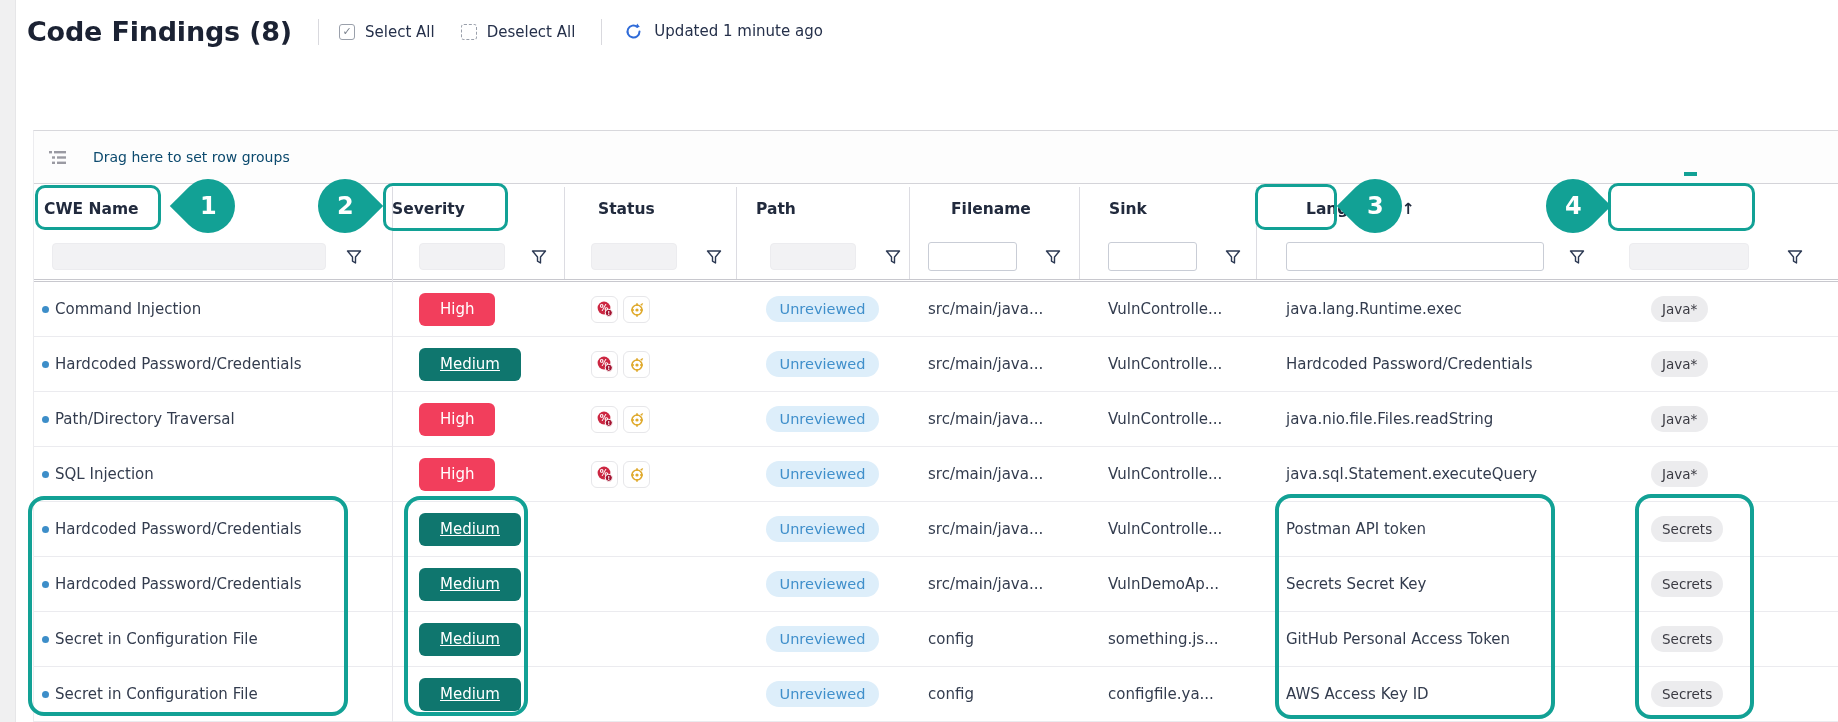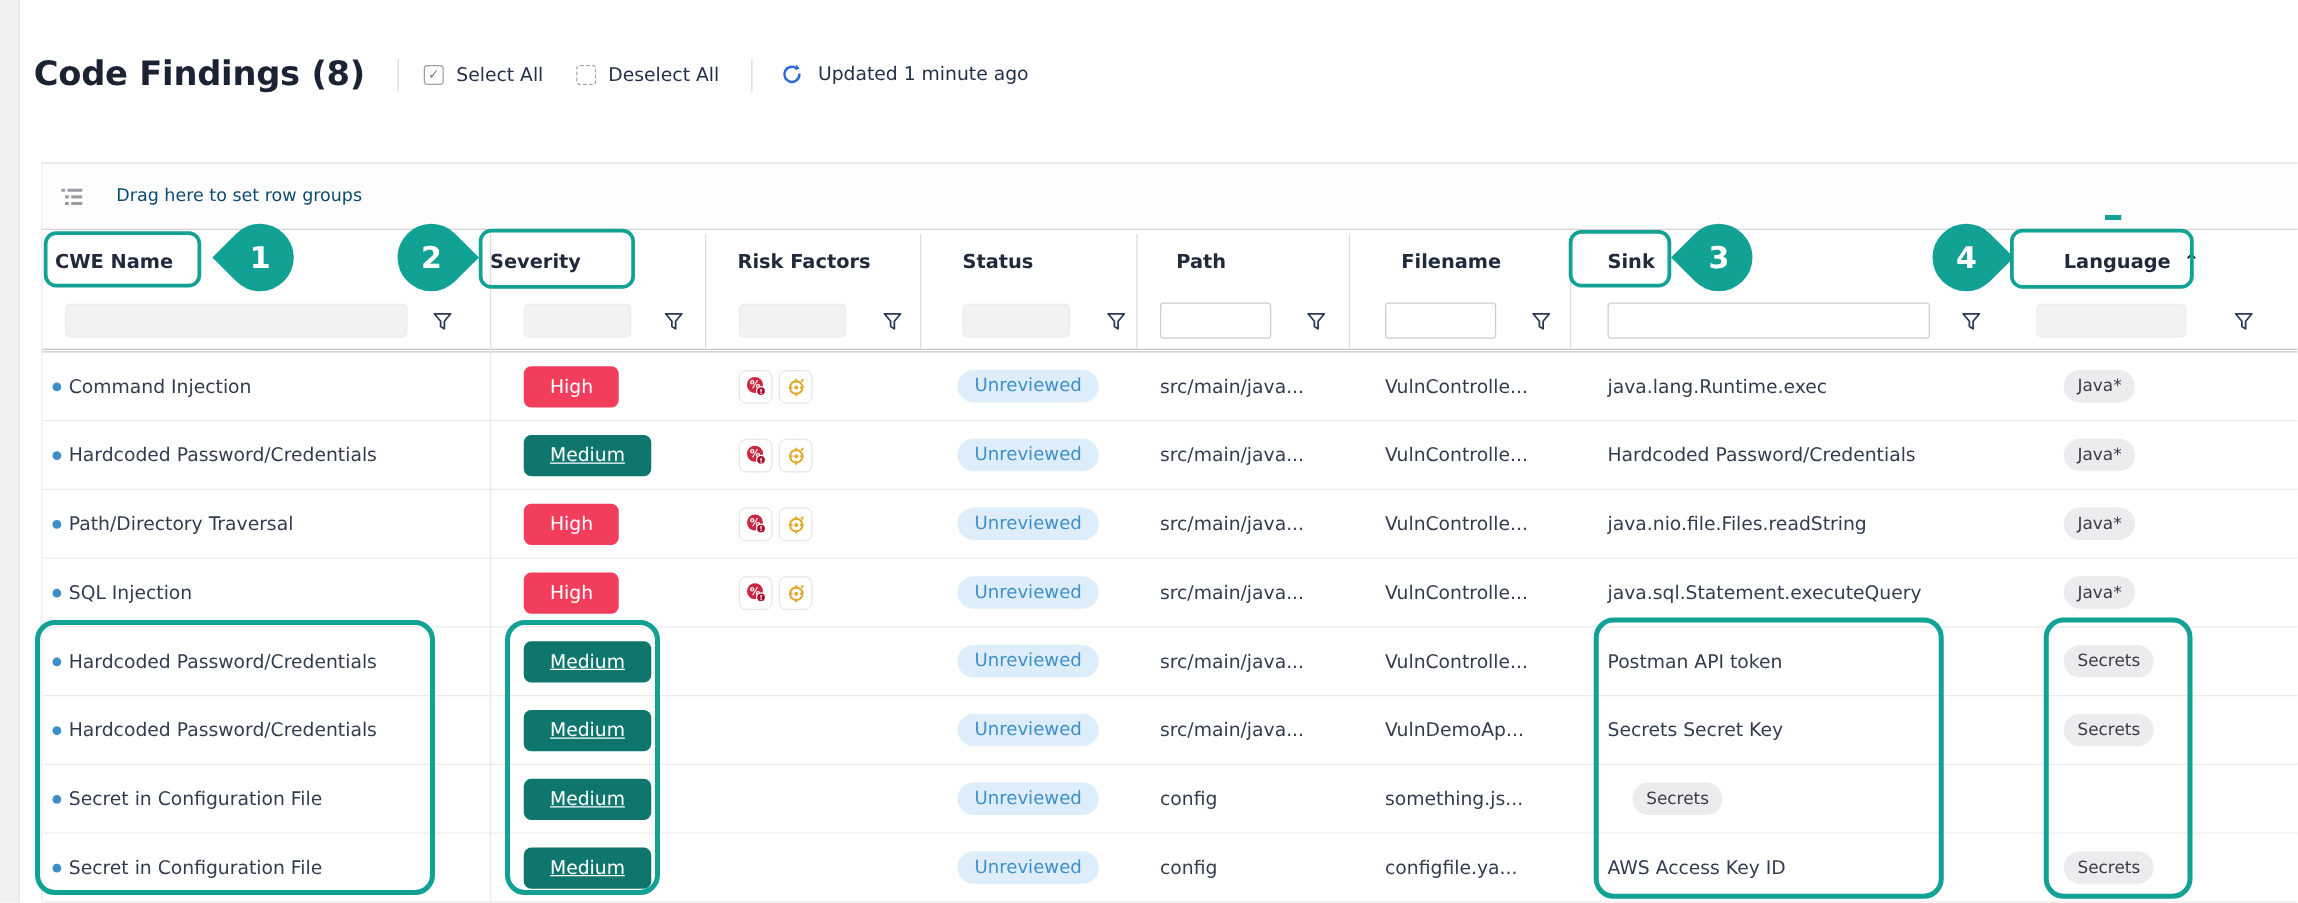--- a/index.html
+++ b/index.html
@@ -1,21 +1,21 @@
 <!DOCTYPE html>
 <html><head>
 <meta charset="utf-8">
 <style>
   * { margin:0; padding:0; box-sizing:border-box; }
   html,body { width:1838px; height:722px; overflow:hidden; background:#fff;
     font-family:"DejaVu Sans","Liberation Sans",sans-serif; color:#333a47; }
   .left-strip { position:absolute; left:0; top:0; width:16px; height:722px; background:#f0f0f1; border-right:1px solid #e6e6e8; }
 
   
-  .page-header { position:absolute; left:27px; top:44px; display:flex; align-items:center; }
+  .page-header { position:absolute; left:27px; top:16px; display:flex; align-items:center; }
   .page-title { font-size:27px; font-weight:600; color:#1b2233; letter-spacing:-0.2px; }
   .tb-divider { width:1px; height:26px; background:#d9d9de; margin:0 20px 0 26px; }
   .tb-btn { display:flex; align-items:center; gap:10px; font-size:15px; color:#25304a; cursor:pointer; margin-right:26px; }
   .cb-box { width:16px; height:16px; border:1.5px solid #9aa0ab; border-radius:3px; display:flex; align-items:center; justify-content:center; font-size:11px; color:#79808c; }
   .cb-dashed { width:16px; height:16px; border:1.5px dashed #9aa0ab; border-radius:3px; }
   .updated { display:flex; align-items:flex-start; gap:11px; font-size:15px; color:#25304a; }
 
   
   .grid-wrap { position:absolute; left:33px; top:130px; width:1805px; height:592px; border-top:1px solid #d8d8dc; border-left:1px solid #ececef; background:#fff; }
   .drag-band { height:53px; display:flex; align-items:center; padding-left:15px; gap:27px; background:#fdfdfd; color:#0c4a6e; font-size:14px; border-bottom:1px solid #d4d4d9; }
@@ -47,21 +47,21 @@
 
   .sev-pill { color:#fff; font-size:15px; padding:6px 21px; border-radius:6px; line-height:1.4; }
   .sev-pill.high { background:#f23e5c; }
   .sev-pill.medium { background:#0f766e;text-decoration:underline; }
   .status-pill { background:#ddeefa; color:#3f8fcb; font-size:14.5px; padding:5px 14px; border-radius:14px; }
   .lang-pill { background:#ececee; color:#3a3a42; font-size:13.5px; padding:5px 11px; border-radius:13px; }
   .risk-chip { width:27px; height:27px; border:1px solid #e7e7ea; border-radius:6px; background:#fff; display:flex; align-items:center; justify-content:center; }
 
   
   .hp-cwe{padding-left:10px;} .hp-sev{} .hp-risk{padding-left:26px;}
-  .hp-status{padding-left:34px;} .hp-path{padding-left:32px;} .hp-file{padding-left:42px;}
+  .hp-status{padding-left:34px;} .hp-path{padding-left:20px;} .hp-file{padding-left:42px;}
   .hp-sink{padding-left:30px;} .hp-lang{padding-left:50px; gap:10px;}
   
   .fp-cwe{padding-left:18px;} .fp-sev{padding-left:27px;} .fp-risk{padding-left:27px;}
   .fp-status{padding-left:34px;} .fp-path{padding-left:19px;} .fp-file{padding-left:29px;}
   .fp-sink{padding-left:30px;} .fp-lang{padding-left:28px;}
 
   
   .ann { position:absolute; border:3.5px solid #12a195; border-radius:10px; pointer-events:none; z-index:30; }
   .ann-big { border-width:4px; border-radius:16px; }
   .badge { position:absolute; width:54px; height:54px; background:#12a195; z-index:31;
@@ -109,23 +109,20 @@
     </svg>
     <span>Drag here to set row groups</span>
   </div>
 
   <div class="cols hdr-row">
     <div class="hdr-cell hp-cwe">
         <span>CWE Name</span>
       </div>
     <div class="hdr-cell hp-sev">
         <span>Severity</span>
-      </div>
-    <div class="hdr-cell hp-risk">
-        <span>Risk Factors</span>
       </div>
     <div class="hdr-cell hp-status">
         <span>Status</span>
       </div>
     <div class="hdr-cell hp-path">
         <span>Path</span>
       </div>
     <div class="hdr-cell hp-file">
         <span>Filename</span>
       </div>
@@ -434,20 +431,23 @@
     </div>
     <div class="cell c-status">
       <span class="status-pill">Unreviewed</span>
     </div>
     <div class="cell c-path">
           <span class="t-path">config</span>
         </div>
     <div class="cell c-file">
           <span class="t-file">something.js...</span>
         </div>
+    <div class="cell c-sink">
+          <span class="t-sink">GitHub Personal Access Token</span>
+        </div>
     <div class="cell c-lang">
       <span class="lang-pill">Secrets</span>
     </div>
   </div>
 
   <div class="cols row">
     <div class="cell c-cwe">
       <span class="bullet"></span>
       <span class="t-cwe">Secret in Configuration File</span>
     </div>

